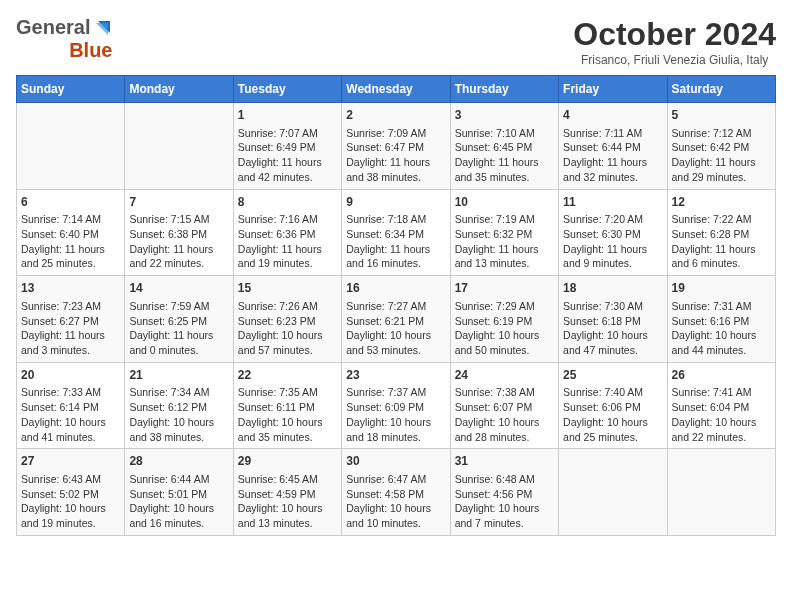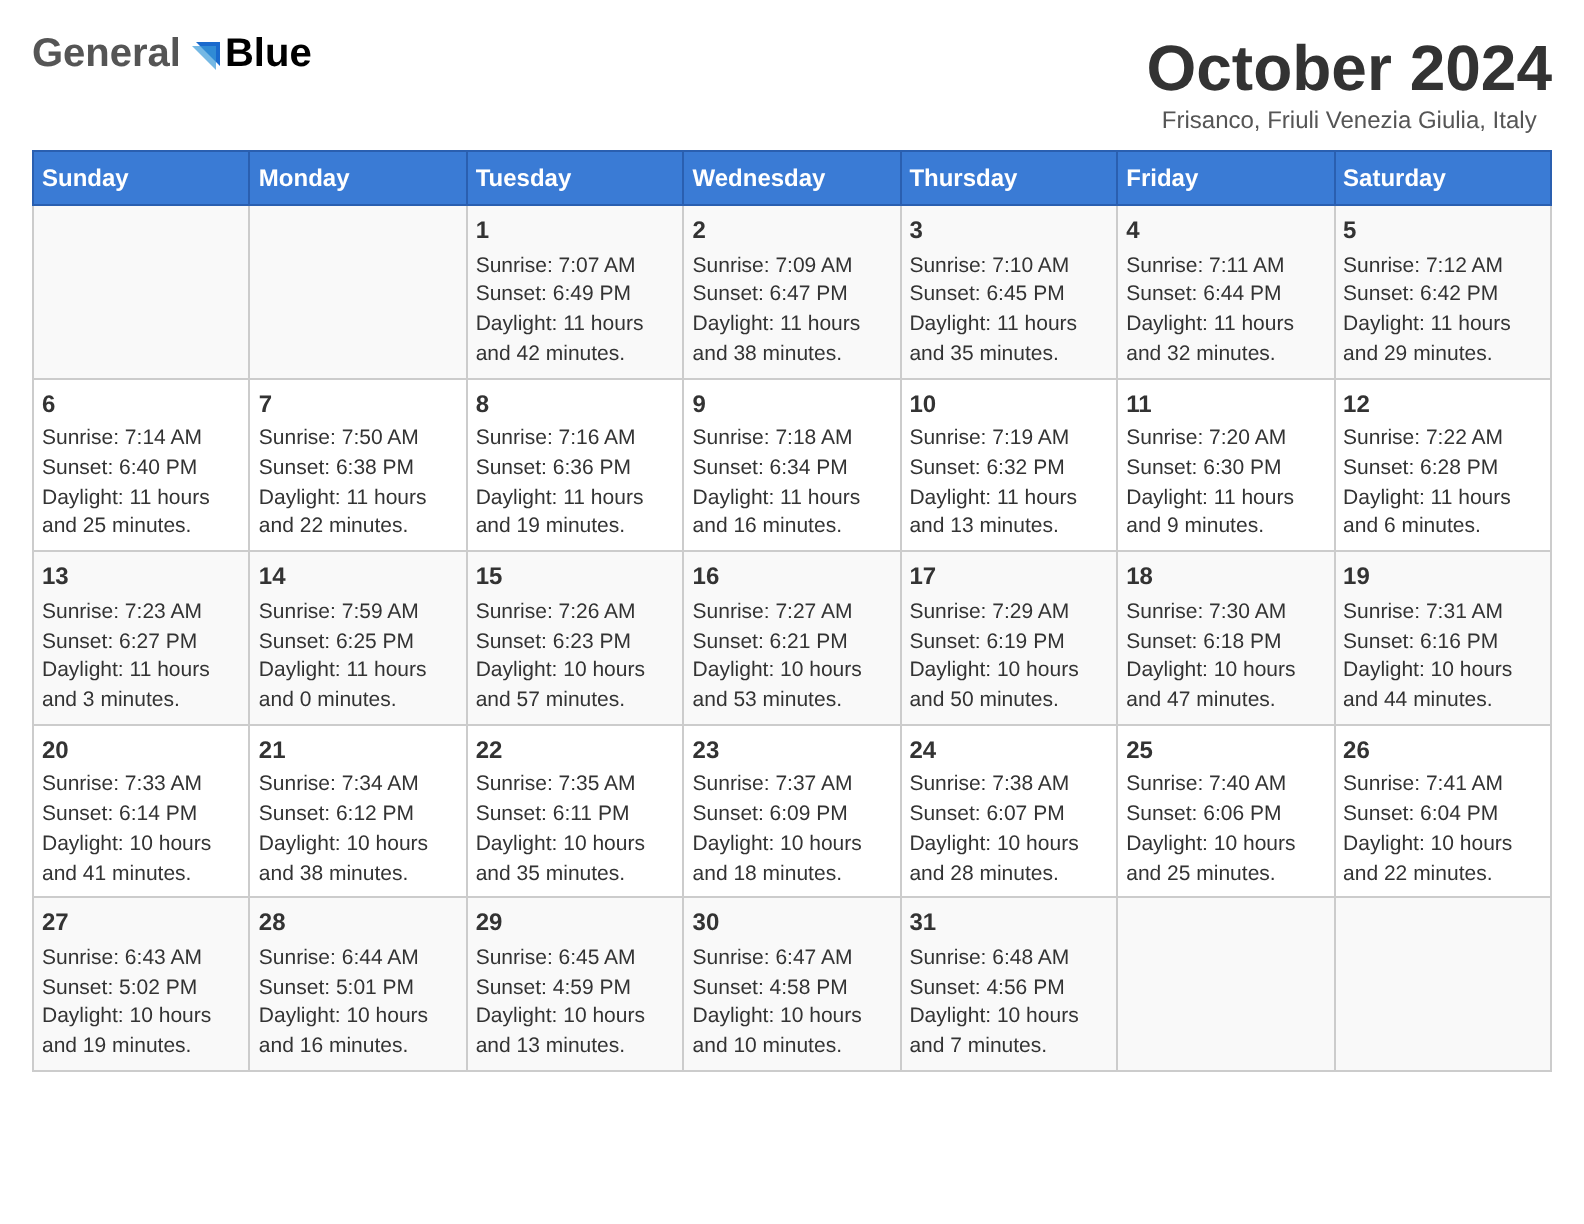--- a/index.html
+++ b/index.html
@@ -11,21 +11,22 @@
       padding: 16px;
     }
     .header {
       display: flex;
       justify-content: space-between;
       align-items: flex-start;
       margin-bottom: 8px;
     }
     .logo {
       display: flex;
-      align-items: flex-start;
+      flex-direction: column;
+      align-items: flex-end;
     }
     .title-block {
       text-align: center;
     }
     .month-title {
       font-size: 32px;
       font-weight: bold;
       color: #333;
     }
     .location {
@@ -74,21 +75,21 @@
       align-items: center;
     }
     .logo-text-general {
       font-size: 20px;
       font-weight: bold;
       color: #555;
     }
     .logo-text-blue {
       font-size: 20px;
       font-weight: bold;
-      color: #000000;
+      color: #c2410c;
     }
     svg.logo-svg {
       width: 22px;
       height: 22px;
       margin-left: 0px;
     }
   </style>
 </head>
 <body>
 
@@ -160,21 +161,21 @@
       </tr>
       <tr>
         <td>
           <span class="day-num">6</span>
           <div>Sunrise: 7:14 AM</div>
           <div>Sunset: 6:40 PM</div>
           <div>Daylight: 11 hours and 25 minutes.</div>
         </td>
         <td>
           <span class="day-num">7</span>
-          <div>Sunrise: 7:50 AM</div>
+          <div>Sunrise: 7:15 AM</div>
           <div>Sunset: 6:38 PM</div>
           <div>Daylight: 11 hours and 22 minutes.</div>
         </td>
         <td>
           <span class="day-num">8</span>
           <div>Sunrise: 7:16 AM</div>
           <div>Sunset: 6:36 PM</div>
           <div>Daylight: 11 hours and 19 minutes.</div>
         </td>
         <td>

